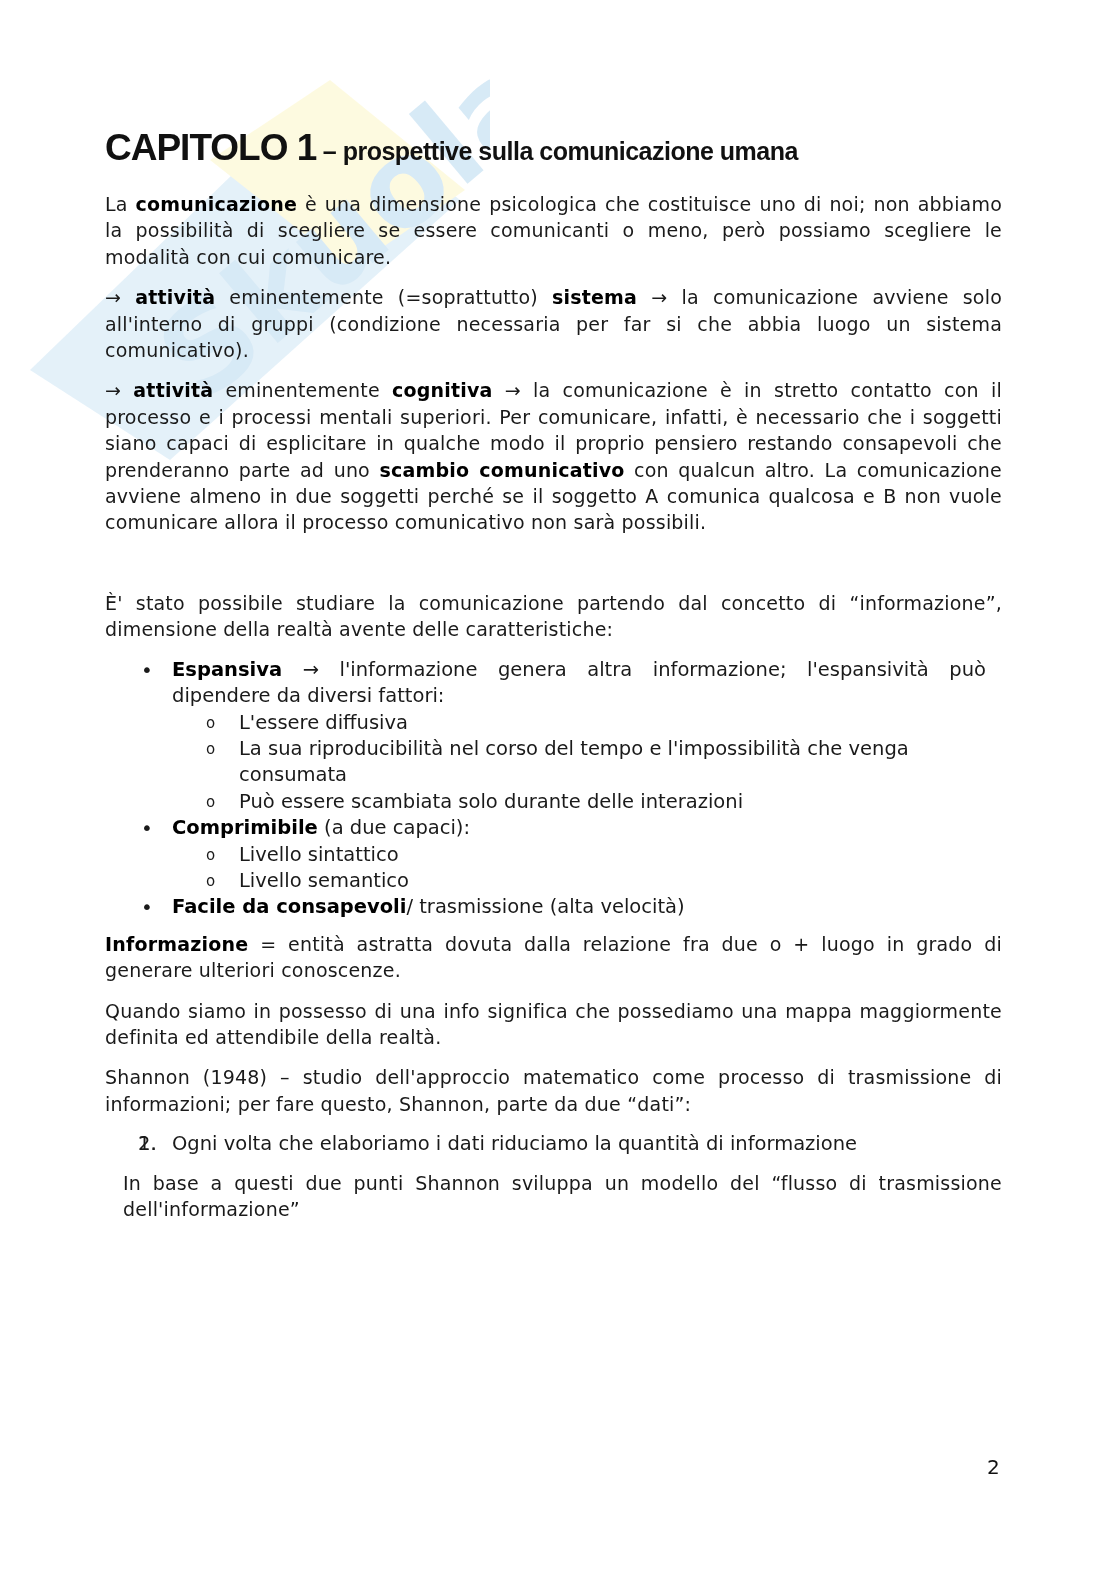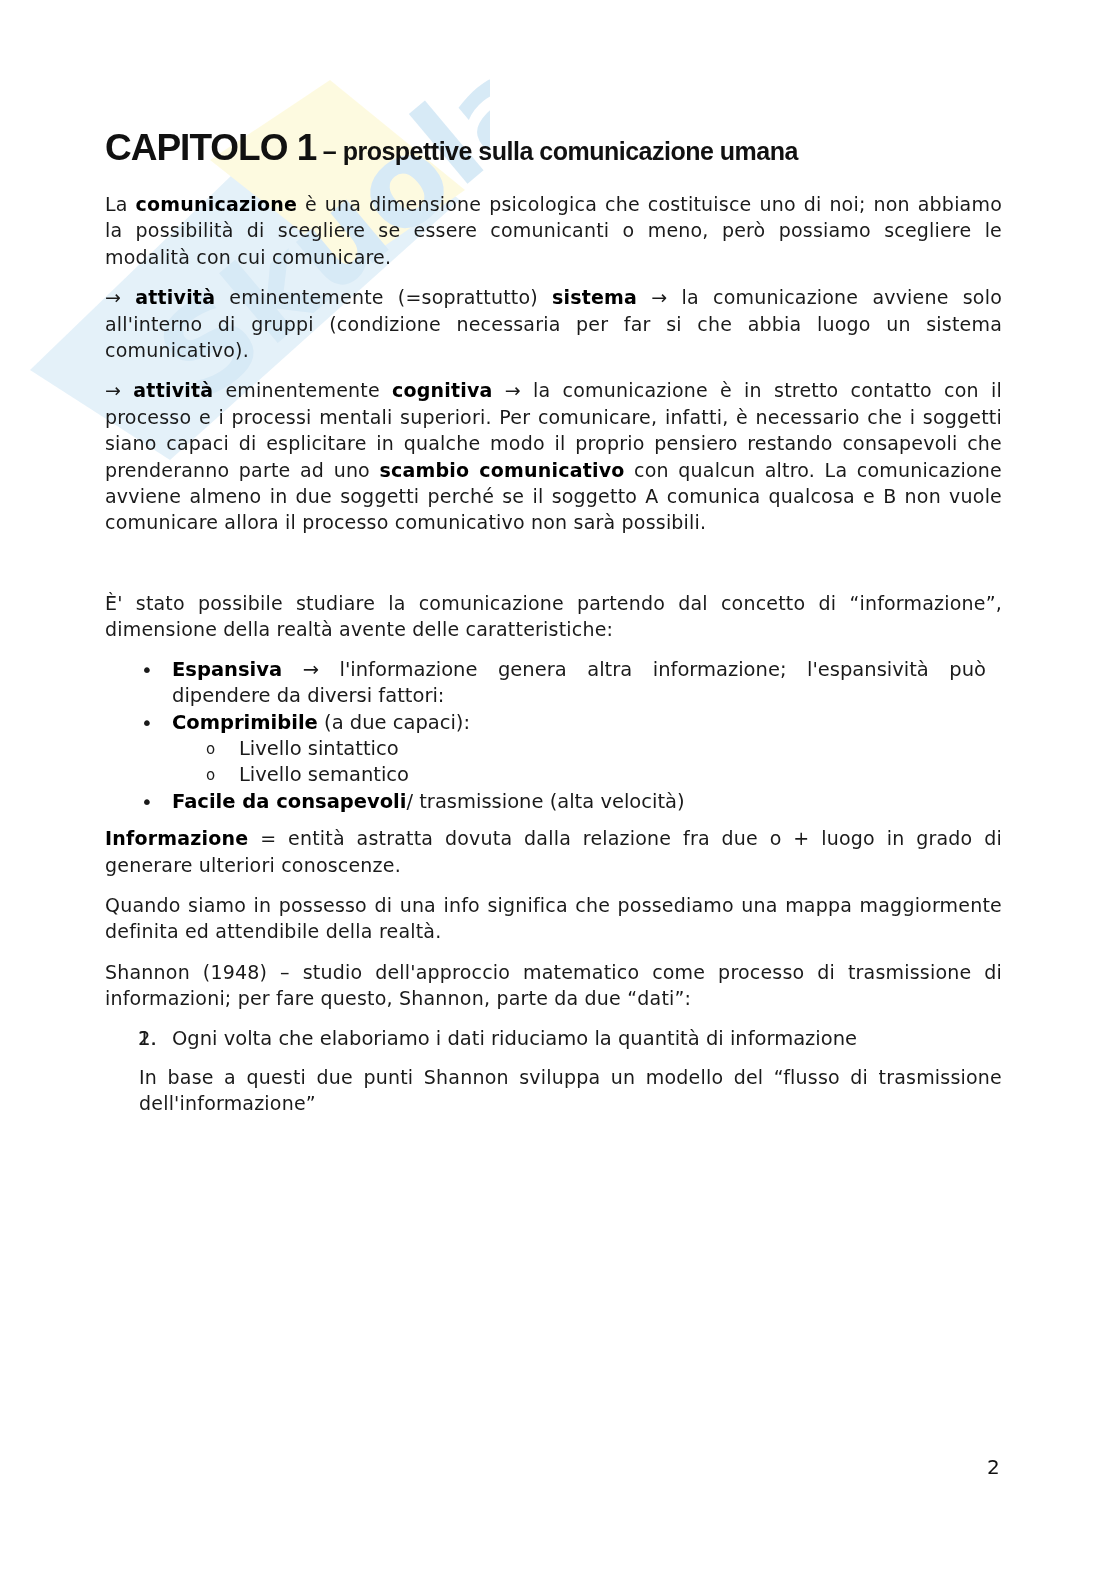--- a/index.html
+++ b/index.html
@@ -16,21 +16,21 @@
     .spacer { height: 40px; }
     ul.bullets { list-style: none; margin: 0 16px 10px 0; padding: 0 0 0 67px; }
     ul.bullets > li { position: relative; font-size: 19.5px; line-height: 26.4px; text-align: justify; }
     ul.bullets > li::before { content: "•"; position: absolute; left: -31px; top: 0; font-size: 20px; }
     ul.sub { list-style: none; margin: 0; padding: 0 0 0 67px; }
     ul.sub > li { position: relative; font-size: 19.5px; line-height: 26.4px; text-align: left; }
     ul.sub > li::before { content: "o"; position: absolute; left: -33px; top: 0; font-size: 15px; }
     ol.numbers { list-style: none; margin: 0 0 12px 0; padding: 0 0 0 67px; }
     ol.numbers > li { position: relative; font-size: 19.5px; line-height: 26.4px; }
     ol.numbers > li .num { position: absolute; left: -34px; top: 0; }
-    p.indent { margin-left: 34px; }
+    p.indent { margin-left: 18px; }
     .page-number { position: absolute; left: 987px; top: 1455px; font-size: 20px; color: #111; }
   </style>
 </head>
 <body>
 
 <div class="page">
 
   <svg class="watermark" viewBox="0 0 470 420">
     <g opacity="0.55">
       <polygon points="10,330 300,50 440,160 150,420" fill="#cfe6f5"></polygon>
@@ -58,20 +58,25 @@
       <span>→ </span><b>attività</b><span> eminentemente </span><b>cognitiva</b><span> → la comunicazione è in stretto contatto con il processo e i processi mentali superiori. Per comunicare, infatti, è necessario che i soggetti siano capaci di esplicitare in qualche modo il proprio pensiero restando consapevoli che prenderanno parte ad uno </span><b>scambio comunicativo</b><span> con qualcun altro. La comunicazione avviene almeno in due soggetti perché se il soggetto A comunica qualcosa e B non vuole comunicare allora il processo comunicativo non sarà possibili.</span>
     </p>
 
     <div class="spacer"></div>
 
     <p>È' stato possibile studiare la comunicazione partendo dal concetto di “informazione”, dimensione della realtà avente delle caratteristiche:</p>
 
     <ul class="bullets">
       <li>
         <b>Espansiva</b><span> → l'informazione genera altra informazione; l'espansività può dipendere da diversi fattori:</span>
+        <ul class="sub">
+          <li>L'essere diffusiva</li>
+          <li>La sua riproducibilità nel corso del tempo e l'impossibilità che venga consumata</li>
+          <li>Può essere scambiata solo durante delle interazioni</li>
+        </ul>
       </li>
       <li>
         <b>Comprimibile</b><span> (a due capaci):</span>
         <ul class="sub">
           <li>Livello sintattico</li>
           <li>Livello semantico</li>
         </ul>
       </li>
       <li>
         <b>Facile da consapevoli</b><span>/ trasmissione (alta velocità)</span>

